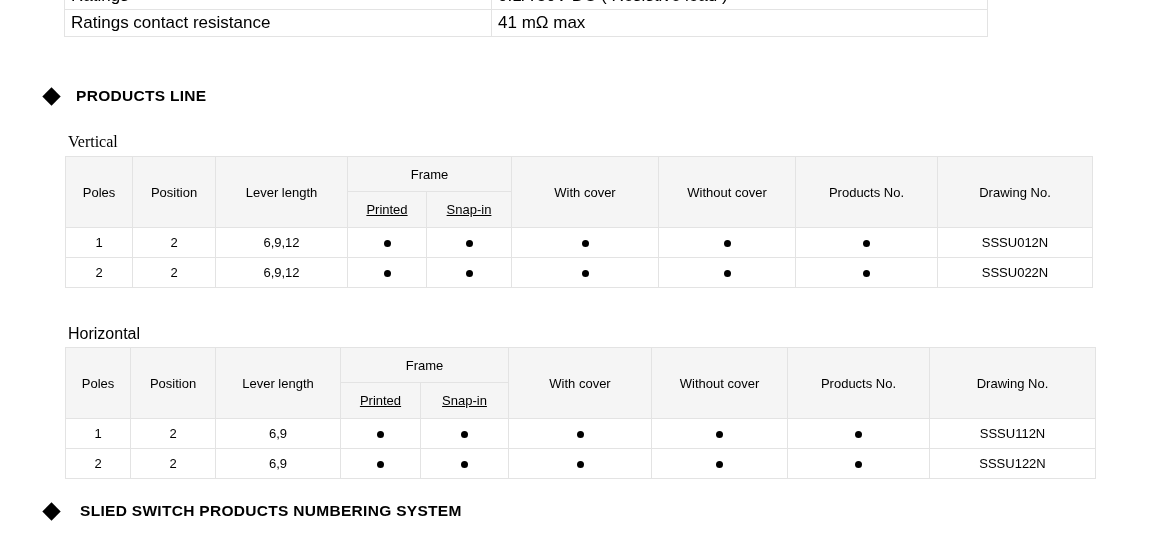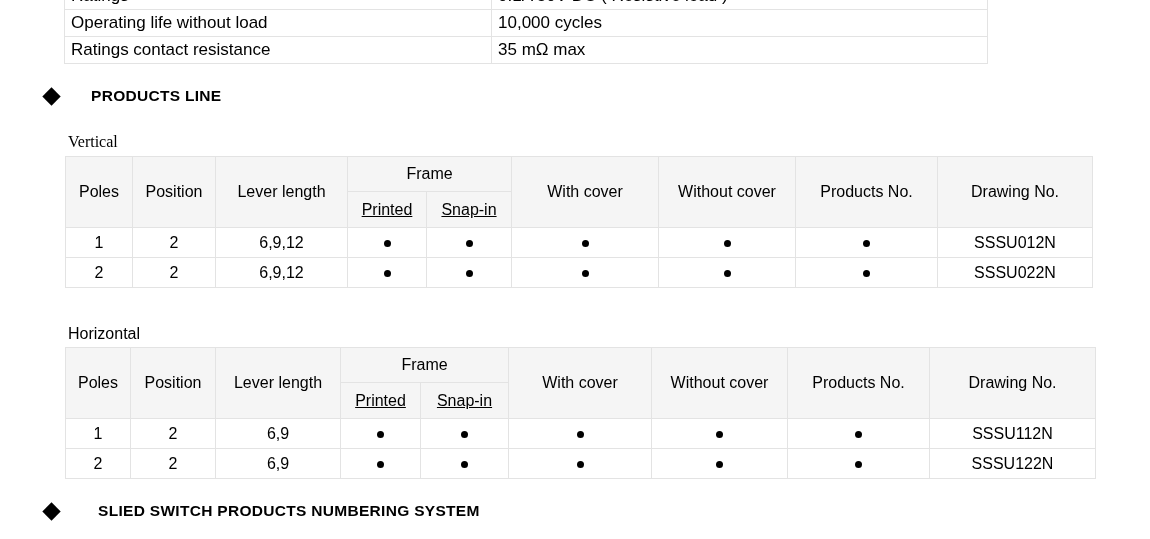--- a/index.html
+++ b/index.html
@@ -63,23 +63,23 @@
     background: #000000;
     transform: rotate(45deg);
     flex: 0 0 auto;
   }
   .section-title {
     font-size: 15.5px;
     font-weight: bold;
     letter-spacing: 0.3px;
   }
   #products-line-head { left: 45px; top: 87px; }
-  #products-line-head .section-title { margin-left: 33px; text-align: right; }
+  #products-line-head .section-title { margin-left: 18px; text-align: right; }
   #numbering-head { left: 45px; top: 502px; }
-  #numbering-head .section-title { margin-left: 40px; }
+  #numbering-head .section-title { margin-left: 22px; }
 
   
   .sub-label {
     position: absolute;
     font-size: 16px;
     line-height: 20px;
     white-space: nowrap;
   }
   #vertical-label { left: 68px; top: 132px; font-family: Liberation Serif, serif; }
   #horizontal-label { left: 68px; top: 324px; }
@@ -87,21 +87,21 @@
   
   .prod-wrap { position: absolute; }
   #vertical-table-wrap { left: 65px; top: 156px; width: 1027px; }
   #horizontal-table-wrap { left: 65px; top: 347px; width: 1030px; }
 
   .prod-table { width: 100%; }
   .prod-table th,
   .prod-table td {
     text-align: center;
     vertical-align: middle;
-    font-size: 16px;
+    font-size: 13px;
     white-space: nowrap;
   }
   .prod-table thead th { background: #f5f5f5; }
   .prod-table .hrow1 th { height: 34px; }
   .prod-table .hrow2 th { height: 35px; text-decoration: underline; }
   .prod-table tbody td { height: 29px; background: #ffffff; }
   .dot {
     display: inline-block;
     width: 7px;
     height: 7px;
@@ -136,26 +136,22 @@
 <body>
 
 <div class="spec-wrap">
   <table class="spec-table" id="spec-table">
     <tbody>
       <tr>
         <td class="spec-label">Ratings</td>
         <td class="spec-value">0.1A 50V DC ( Resistive load )</td>
       </tr>
       <tr>
-        <td class="spec-label">Operating life without load</td>
-        <td class="spec-value">10,000 cycles</td>
-      </tr>
-      <tr>
         <td class="spec-label">Ratings contact resistance</td>
-        <td class="spec-value">35 mΩ max</td>
+        <td class="spec-value">41 mΩ max</td>
       </tr>
     </tbody>
   </table>
 </div>
 
 <div class="section-head" id="products-line-head">
   <span class="diamond"></span>
   <span class="section-title">PRODUCTS LINE</span>
 </div>
 

